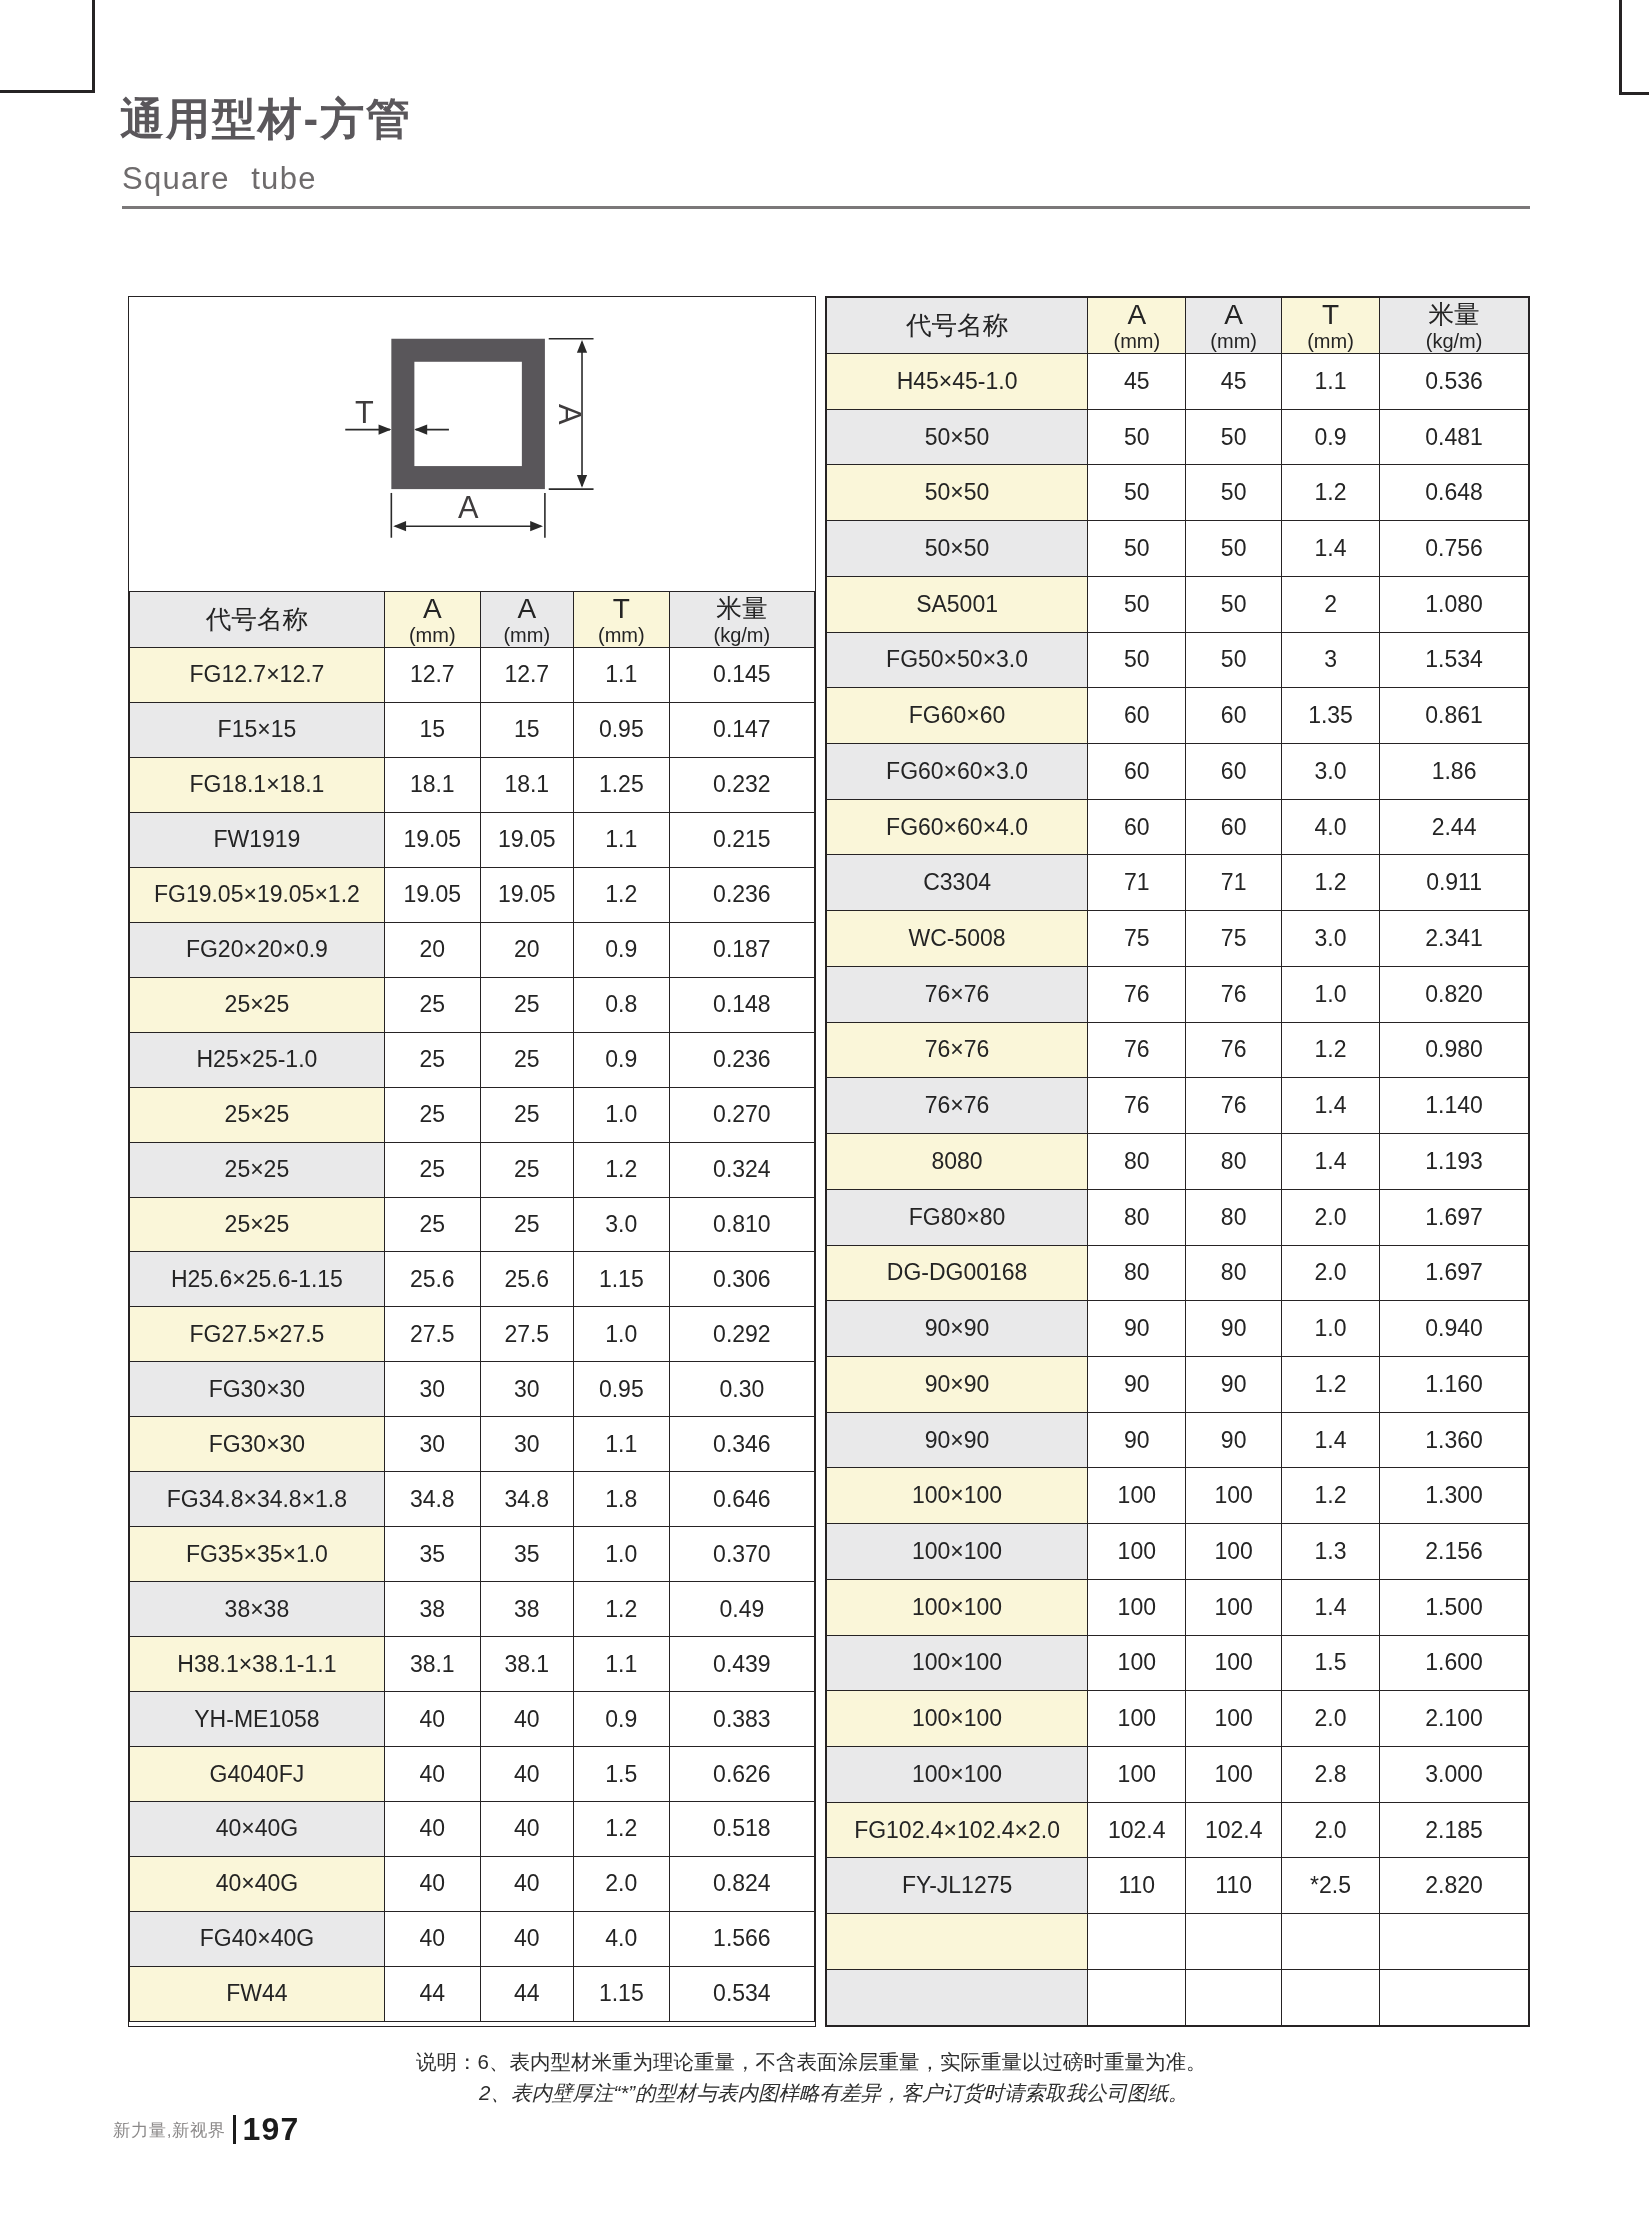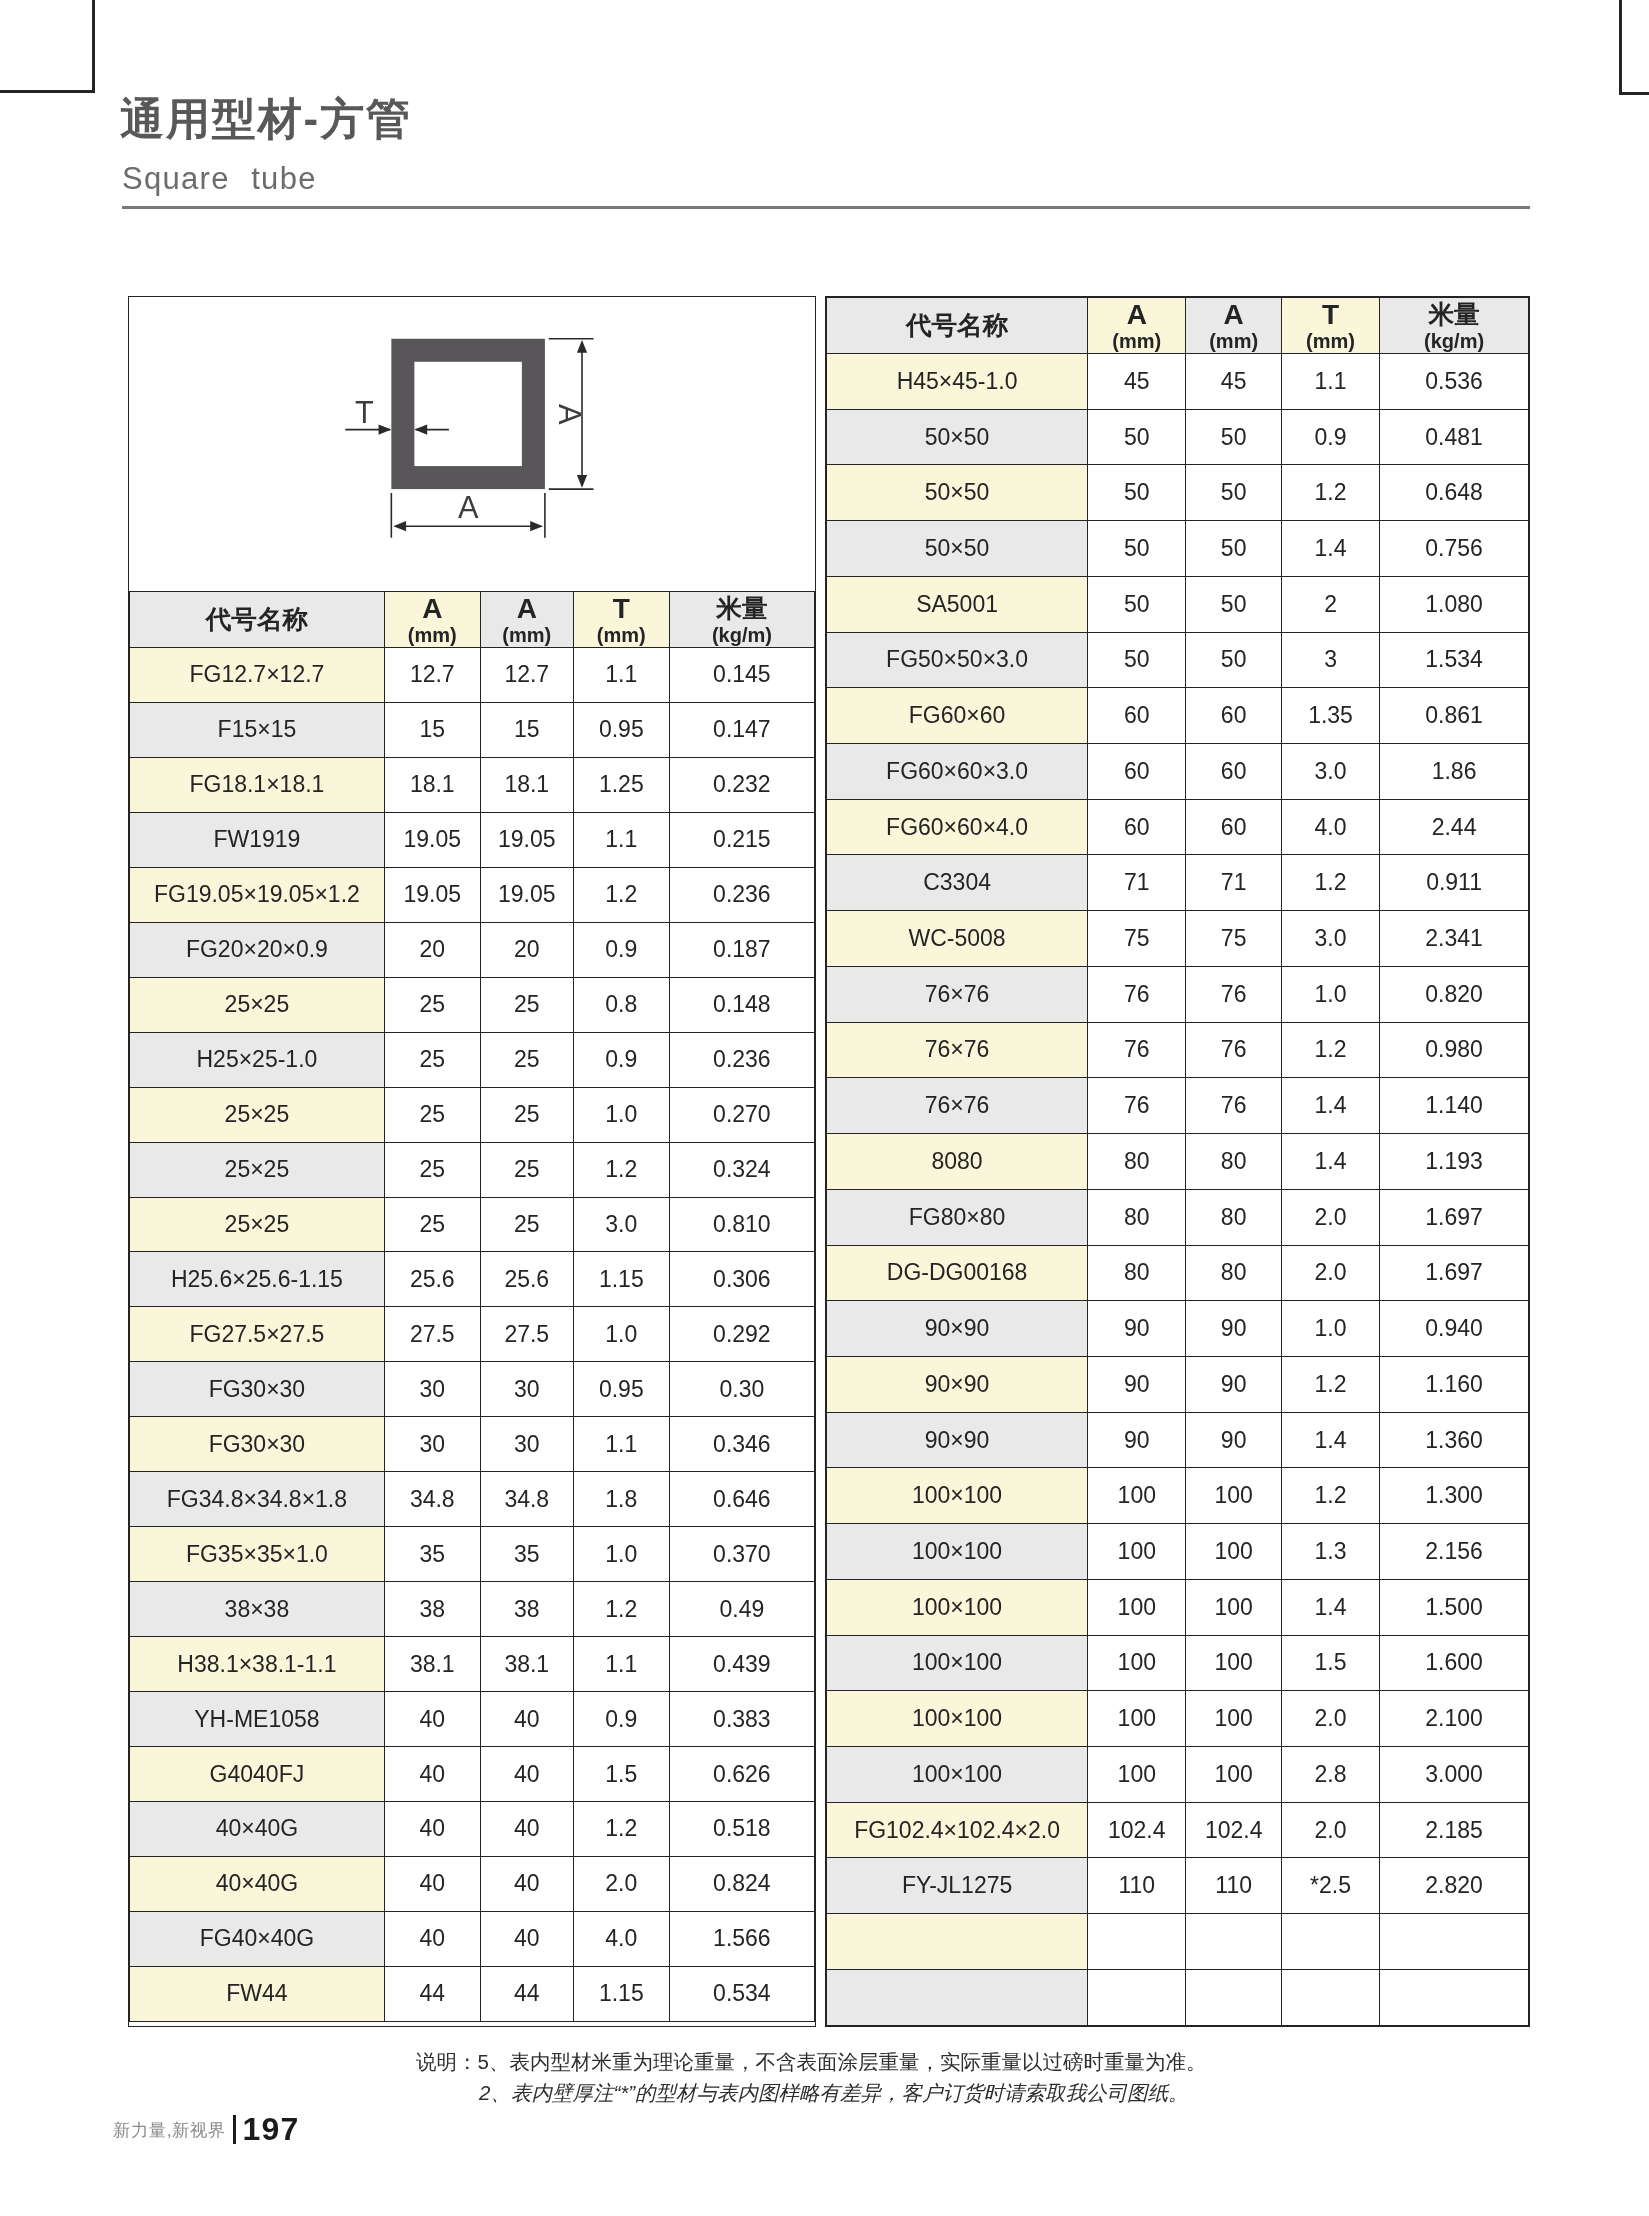--- a/index.html
+++ b/index.html
@@ -14,21 +14,21 @@
   .title-rule{position:absolute;left:122px;top:206px;width:1408px;height:2.6px;background:#7b7879;}
   
   .panel{position:absolute;border:1.9px solid #262324;background:#fff;box-sizing:border-box;}
   #left-panel{left:128px;top:296px;width:688px;height:1731px;display:flex;flex-direction:column;}
   #right-panel{left:825px;top:296px;width:705px;height:1731px;}
   #diagram-area{height:294px;flex:none;position:relative;}
   table.spec{border-collapse:collapse;table-layout:fixed;width:100%;}
   #left-panel table.spec{height:1431px;flex:none;}
   #right-panel table.spec{height:100%;}
   th,td{border:1.3px solid #262324;text-align:center;vertical-align:middle;padding:0;overflow:hidden;}
-  th{height:55px;font-weight:bold;}
+  th{height:55px;font-weight:normal;}
   td{font-size:23px;color:#242424;background:#ffffff;}
   .shade-yellow{background:#faf6d9;}
   .shade-gray{background:#e9e9ea;}
   .h-main{font-size:28px;color:#242424;line-height:31px;}
   .h-main.cjk{font-size:25.6px;}
   .h-sub{font-size:20px;color:#242424;line-height:22.4px;}
   
   .notes{position:absolute;left:416px;top:2046px;font-size:20.5px;color:#2e2e2e;line-height:31px;white-space:nowrap;}
   .notes .line2{padding-left:63px;font-style:italic;}
   
@@ -531,21 +531,21 @@
           <td>&nbsp;</td>
           <td>&nbsp;</td>
           <td>&nbsp;</td>
           <td>&nbsp;</td>
         </tr>
       </tbody>
     </table>
 </div>
 
 <div class="notes">
-  <div class="line1"><span>说明：</span><span>5、表内型材米重为理论重量，不含表面涂层重量，实际重量以过磅时重量为准。</span></div>
+  <div class="line1"><span>说明：</span><span>6、表内型材米重为理论重量，不含表面涂层重量，实际重量以过磅时重量为准。</span></div>
   <div class="line2"><span>2、表内壁厚注“*”的型材与表内图样略有差异，客户订货时请索取我公司图纸。</span></div>
 </div>
 
 <div class="footer">
   <span class="slogan">新力量,新视界</span>
   <span class="bar"></span>
   <span class="pageno">197</span>
 </div>
 
 

